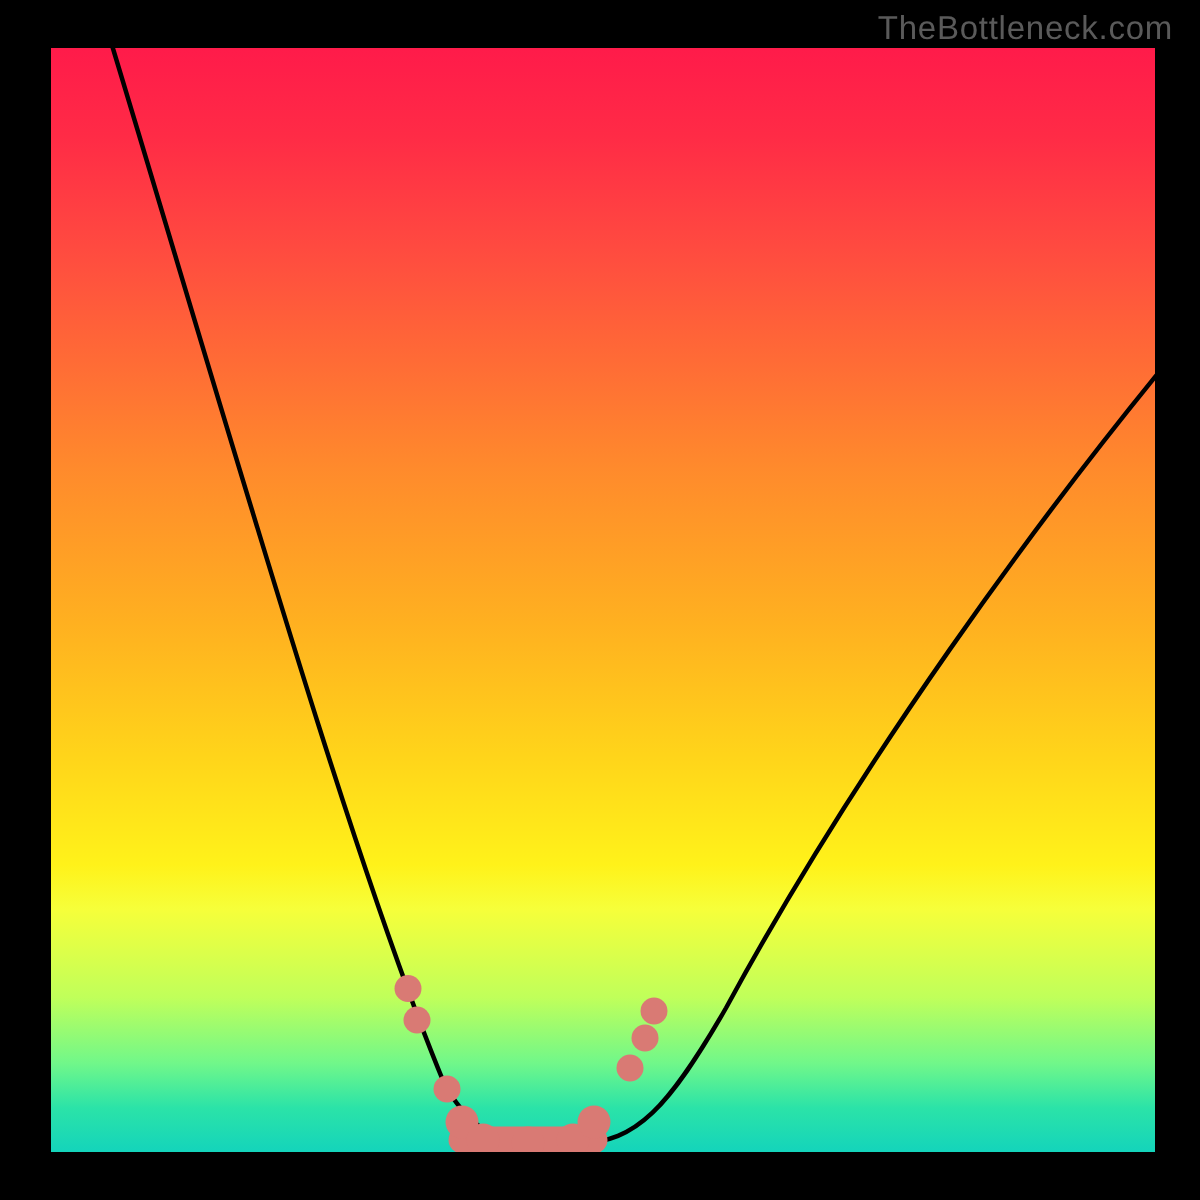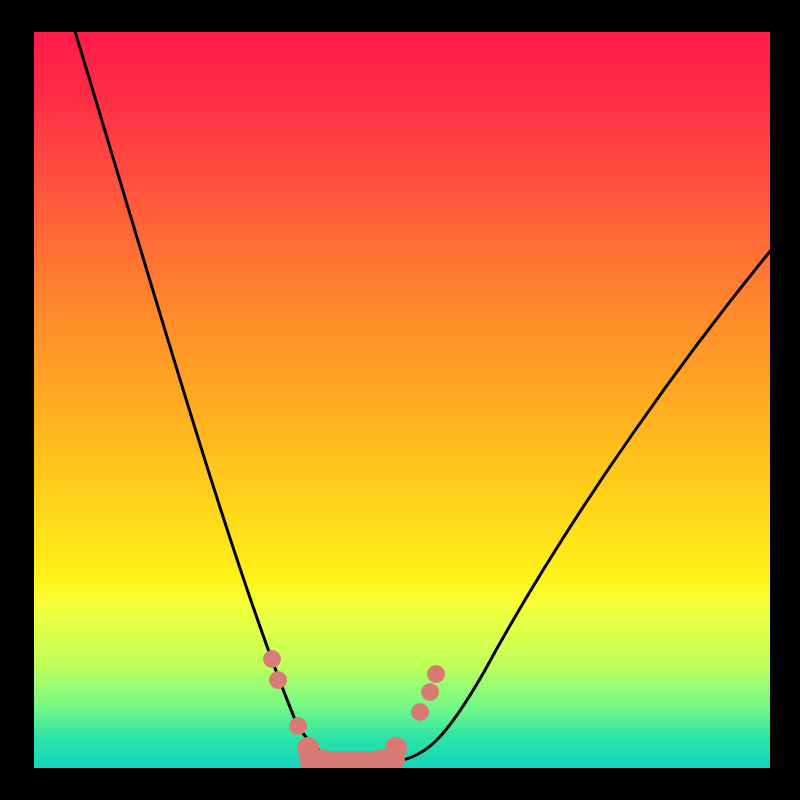--- a/index.html
+++ b/index.html
@@ -84,13 +84,14 @@
         <circle cx="318" cy="730" r="11"></circle>
         <circle cx="348" cy="728" r="11"></circle>
         <circle cx="362" cy="716" r="11"></circle>
         <circle cx="386" cy="680" r="9"></circle>
         <circle cx="396" cy="660" r="9"></circle>
         <circle cx="402" cy="642" r="9"></circle>
       </g>
     </svg>
   </div>
 
+  <div class="watermark">TheBottleneck.com</div>
 </div>
 
 </body></html>

